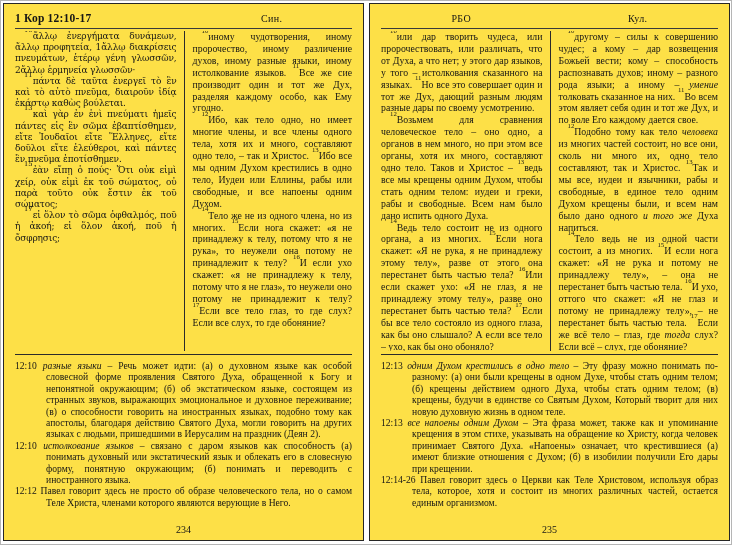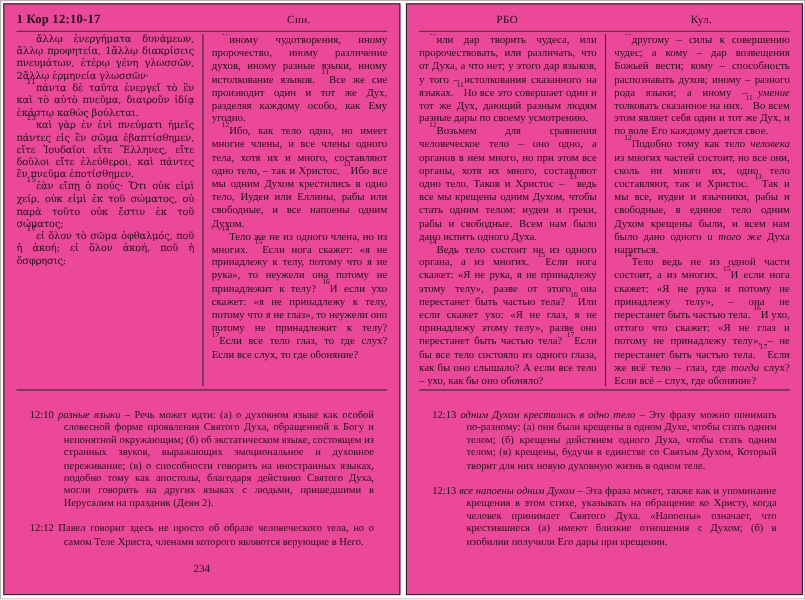--- a/index.html
+++ b/index.html
@@ -1,41 +1,41 @@
 <!DOCTYPE html>
 <html><head>
 <meta charset="utf-8">
 <style>
   html,body{margin:0;padding:0;background:#ffffff;}
   .canvas{position:relative;width:732px;height:545px;background:#fff;border:1px solid #b5b5b5;box-sizing:border-box;
           font-family:"Liberation Serif","DejaVu Serif",serif;color:#151515;}
-  .page{position:absolute;top:2px;width:361px;height:538px;background:#ec4899;border:1px solid #262626;box-sizing:border-box;
+  .page{position:absolute;top:2px;width:361px;height:538px;background:#fde047;border:1px solid #262626;box-sizing:border-box;
         padding:7px 11px 0 11px;}
   .page.left{left:2px;}
   .page.right{left:368px;}
   .hdr{display:flex;}
   .hcell{width:50%;box-sizing:border-box;border-bottom:1px solid #3a3a3a;padding-bottom:4px;height:18px;
          display:flex;align-items:flex-end;justify-content:center;}
   .hcell.first{padding-right:8px;}
   .hcell.second{padding-left:8px;}
   .hcell.title-cell{justify-content:flex-start;}
   .htitle{font-weight:bold;font-size:11.5px;letter-spacing:0.2px;}
   .hlabel{font-size:10px;letter-spacing:0.4px;}
   .cols{display:flex;height:320px;overflow:hidden;margin-top:2px;}
   .col{width:50%;box-sizing:border-box;font-size:9.8px;line-height:11.9px;text-align:justify;}
   .col.first{padding-right:7px;}
   .col.second{padding-left:8px;border-left:1px solid #2b2b2b;}
   .col.greek{font-family:"DejaVu Serif",serif;font-size:9px;line-height:11.2px;letter-spacing:-0.15px;}
   .vpar{margin:0;text-indent:9px;}
   .vn{font-weight:normal;font-size:6.8px;line-height:0;position:relative;top:-3px;letter-spacing:0;}
   .sep{border-top:1px solid #2b2b2b;margin-top:3px;}
   .notes{margin-top:5px;height:150px;overflow:hidden;font-size:9.6px;line-height:11.4px;text-align:justify;}
-  .note{padding-left:31px;text-indent:-31px;margin:12px;}
+  .note{padding-left:31px;text-indent:-31px;margin:0;}
   .note-ref{white-space:pre;}
-  .pnum{text-align:center;font-size:10px;margin-top:2px;}
+  .pnum{text-align:center;font-size:10px;margin-top:14px;}
 </style>
 </head>
 <body>
 
 <div class="canvas">
 
   <div class="page left">
     <div class="hdr">
       <div class="hcell first title-cell">
         <span class="htitle">1 Кор 12:10-17</span>
@@ -54,20 +54,21 @@
         </div>
       <div class="col second">
           <p class="vpar"><sup class="vn">10</sup><span>иному чудотворения, иному пророчество, иному различение духов, иному разные языки, иному истолкование языков. </span><sup class="vn">11</sup><span>Все же сие производит один и тот же Дух, разделяя каждому особо, как Ему угодно.</span></p>
           <p class="vpar"><sup class="vn">12</sup><span>Ибо, как тело одно, но имеет многие члены, и все члены одного тела, хотя их и много, составляют одно тело, – так и Христос. </span><sup class="vn">13</sup><span>Ибо все мы одним Духом крестились в одно тело, Иудеи или Еллины, рабы или свободные, и все напоены одним Духом.</span></p>
           <p class="vpar"><sup class="vn">14</sup><span>Тело же не из одного члена, но из многих. </span><sup class="vn">15</sup><span>Если нога скажет: «я не принадлежу к телу, потому что я не рука», то неужели она потому не принадлежит к телу? </span><sup class="vn">16</sup><span>И если ухо скажет: «я не принадлежу к телу, потому что я не глаз», то неужели оно потому не принадлежит к телу? </span><sup class="vn">17</sup><span>Если все тело глаз, то где слух? Если все слух, то где обоняние?</span></p>
         </div>
     </div>
     <div class="sep"></div>
     <div class="notes">
         <div class="note"><span class="note-ref">12:10 </span><i>разные языки</i><span> – Речь может идти: (а) о духовном языке как особой словесной форме проявления Святого Духа, обращенной к Богу и непонятной окружающим; (б) об экстатическом языке, состоящем из странных звуков, выражающих эмоциональное и духовное переживание; (в) о способности говорить на иностранных языках, подобно тому как апостолы, благодаря действию Святого Духа, могли говорить на других языках с людьми, пришедшими в Иерусалим на праздник (Деян 2).</span></div>
+        <div class="note"><span class="note-ref">12:10 </span><i>истолкование языков</i><span> – связано с даром языков как способность (а) понимать духовный или экстатический язык и облекать его в словесную форму, понятную окружающим; (б) понимать и переводить с иностранного языка.</span></div>
         <div class="note"><span class="note-ref">12:12 </span><span>Павел говорит здесь не просто об образе человеческого тела, но о самом Теле Христа, членами которого являются верующие в Него.</span></div>
       </div>
     <div class="pnum">234</div>
   </div>
 
   <div class="page right">
     <div class="hdr">
       <div class="hcell first">
         <span class="hlabel">РБО</span>
       </div>
@@ -86,15 +87,16 @@
           <p class="vpar"><sup class="vn">12</sup><span>Подобно тому как тело </span><i>человека</i><span> из многих частей состоит, но все они, сколь ни много их, одно тело составляют, так и Христос. </span><sup class="vn">13</sup><span>Так и мы все, иудеи и язычники, рабы и свободные, в единое тело одним Духом крещены были, и всем нам было дано одного </span><i>и того же</i><span> Духа напиться.</span></p>
           <p class="vpar"><sup class="vn">14</sup><span>Тело ведь не из одной части состоит, а из многих. </span><sup class="vn">15</sup><span>И если нога скажет: «Я не рука и потому не принадлежу телу», – она не перестанет быть частью тела. </span><sup class="vn">16</sup><span>И ухо, оттого что скажет: «Я не глаз и потому не принадлежу телу», – не перестанет быть частью тела. </span><sup class="vn">17</sup><span>Если же всё тело – глаз, где </span><i>тогда</i><span> слух? Если всё – слух, где обоняние?</span></p>
         </div>
     </div>
     <div class="sep"></div>
     <div class="notes">
         <div class="note"><span class="note-ref">12:13 </span><i>одним Духом крестились в одно тело</i><span> – Эту фразу можно понимать по-разному: (а) они были крещены в одном Духе, чтобы стать одним телом; (б) крещены действием одного Духа, чтобы стать одним телом; (в) крещены, будучи в единстве со Святым Духом, Который творит для них новую духовную жизнь в одном теле.</span></div>
         <div class="note"><span class="note-ref">12:13 </span><i>все напоены одним Духом</i><span> – Эта фраза может, также как и упоминание крещения в этом стихе, указывать на обращение ко Христу, когда человек принимает Святого Духа. «Напоены» означает, что крестившиеся (а) имеют близкие отношения с Духом; (б) в изобилии получили Его дары при крещении.</span></div>
         <div class="note"><span class="note-ref">12:14-26 </span><span>Павел говорит здесь о Церкви как Теле Христовом, используя образ тела, которое, хотя и состоит из многих различных частей, остается единым организмом.</span></div>
       </div>
+    <div class="pnum">235</div>
   </div>
 
 </div>
 
 </body></html>

